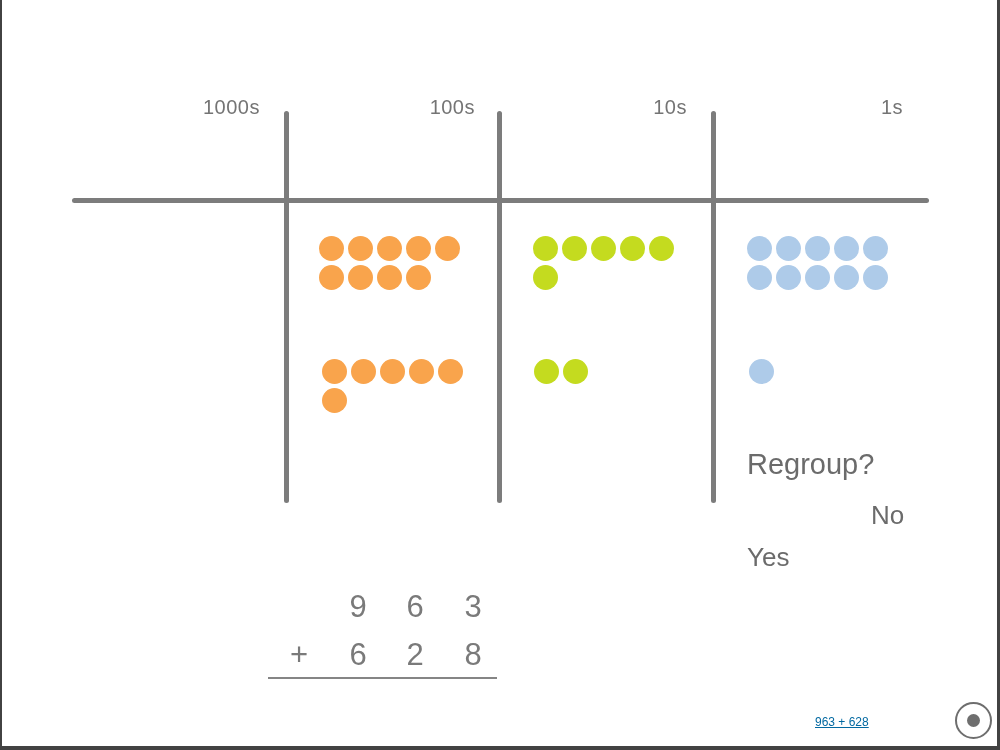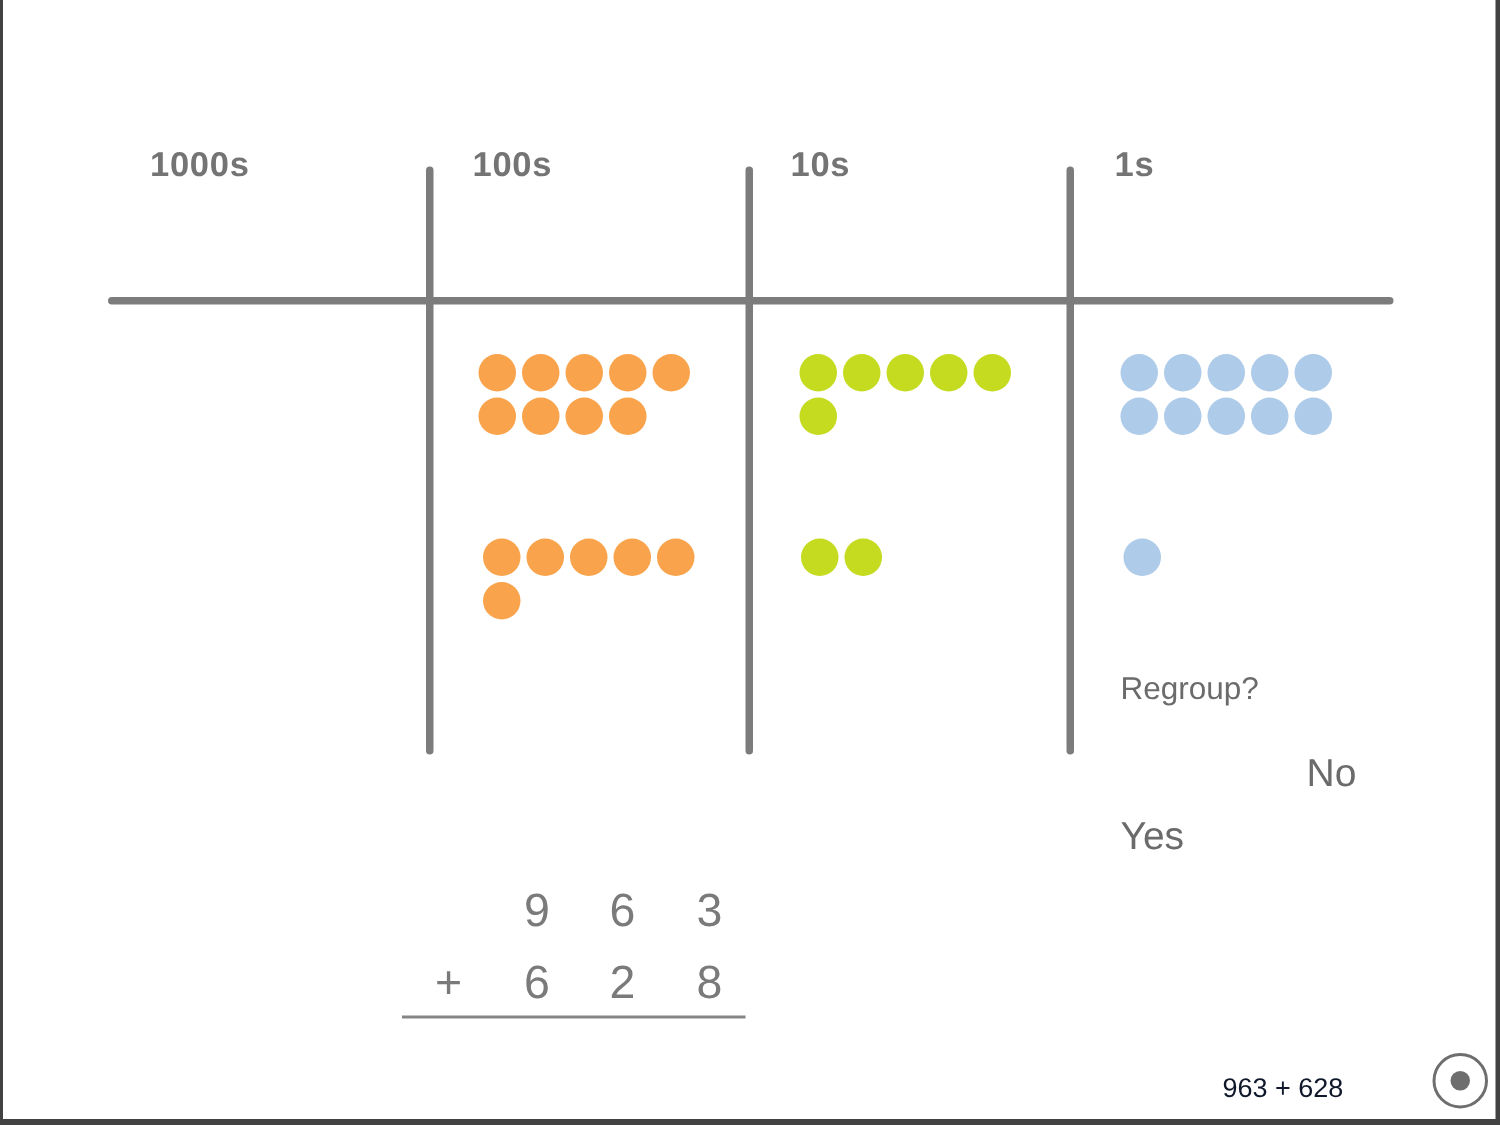--- a/index.html
+++ b/index.html
@@ -6,52 +6,52 @@
   body{
     width:1000px;height:750px;position:relative;background:#ffffff;
     font-family:"Liberation Sans","DejaVu Sans",sans-serif;overflow:hidden;
   }
   .edge{position:absolute;background:#424242;z-index:30;}
   .edge-left{left:0;top:0;width:2px;height:750px;}
   .edge-right{right:0;top:0;width:3px;height:750px;}
   .edge-bottom{left:0;bottom:0;width:1000px;height:4px;}
 
   .col-header{
-    position:absolute;top:96px;width:160px;text-align:left;
-    font-size:23px;color:#747474;letter-spacing:0.5px;font-weight:bold;
+    position:absolute;top:96px;width:160px;text-align:right;
+    font-size:20px;color:#747474;letter-spacing:0.5px;
   }
   .h-1000s{left:100px;}
   .h-100s{left:315px;}
   .h-10s{left:527px;}
   .h-1s{left:743px;}
 
   .vline{position:absolute;width:5px;background:#7c7c7c;border-radius:3px;top:111px;height:392px;}
   .vl-1{left:284px;}
   .vl-2{left:497px;}
   .vl-3{left:711px;}
   .hline{position:absolute;left:72px;top:198px;width:857px;height:5px;background:#7c7c7c;border-radius:3px;}
 
   #dots-layer{position:absolute;left:0;top:0;width:1000px;height:750px;}
   .dot{position:absolute;border-radius:50%;}
 
-  .regroup-question{position:absolute;left:747px;top:448px;font-size:21px;color:#6b6b6b;}
+  .regroup-question{position:absolute;left:747px;top:448px;font-size:29px;color:#6b6b6b;}
   .regroup-option{position:absolute;top:500px;font-size:26px;color:#6b6b6b;cursor:pointer;}
   .opt-yes{left:747px;margin-top:42px;}
   .opt-no{left:871px;}
 
   .digit{position:absolute;width:44px;text-align:center;font-size:31px;color:#7a7a7a;}
   .prow-1{top:589px;}
   .prow-2{top:637px;}
   .d-c0{left:277px;}
   .d-c1{left:336px;}
   .d-c2{left:393px;}
   .d-c3{left:451px;}
   .sum-line{position:absolute;left:268px;top:677px;width:229px;height:2px;background:#858585;}
 
-  .caption{position:absolute;left:815px;top:715px;font-size:18px;color:#0f172a;}
+  .caption{position:absolute;left:815px;top:715px;font-size:12px;color:#0369a1;text-decoration:underline;}
 
   .record-button{
     position:absolute;left:955px;top:702px;width:37px;height:37px;
     border:2px solid #6e6e6e;border-radius:50%;background:#ffffff;
     box-sizing:border-box;padding:0;cursor:pointer;
   }
   .record-dot{
     position:absolute;left:50%;top:50%;width:13px;height:13px;margin:-6.5px 0 0 -6.5px;
     background:#6e6e6e;border-radius:50%;
   }

